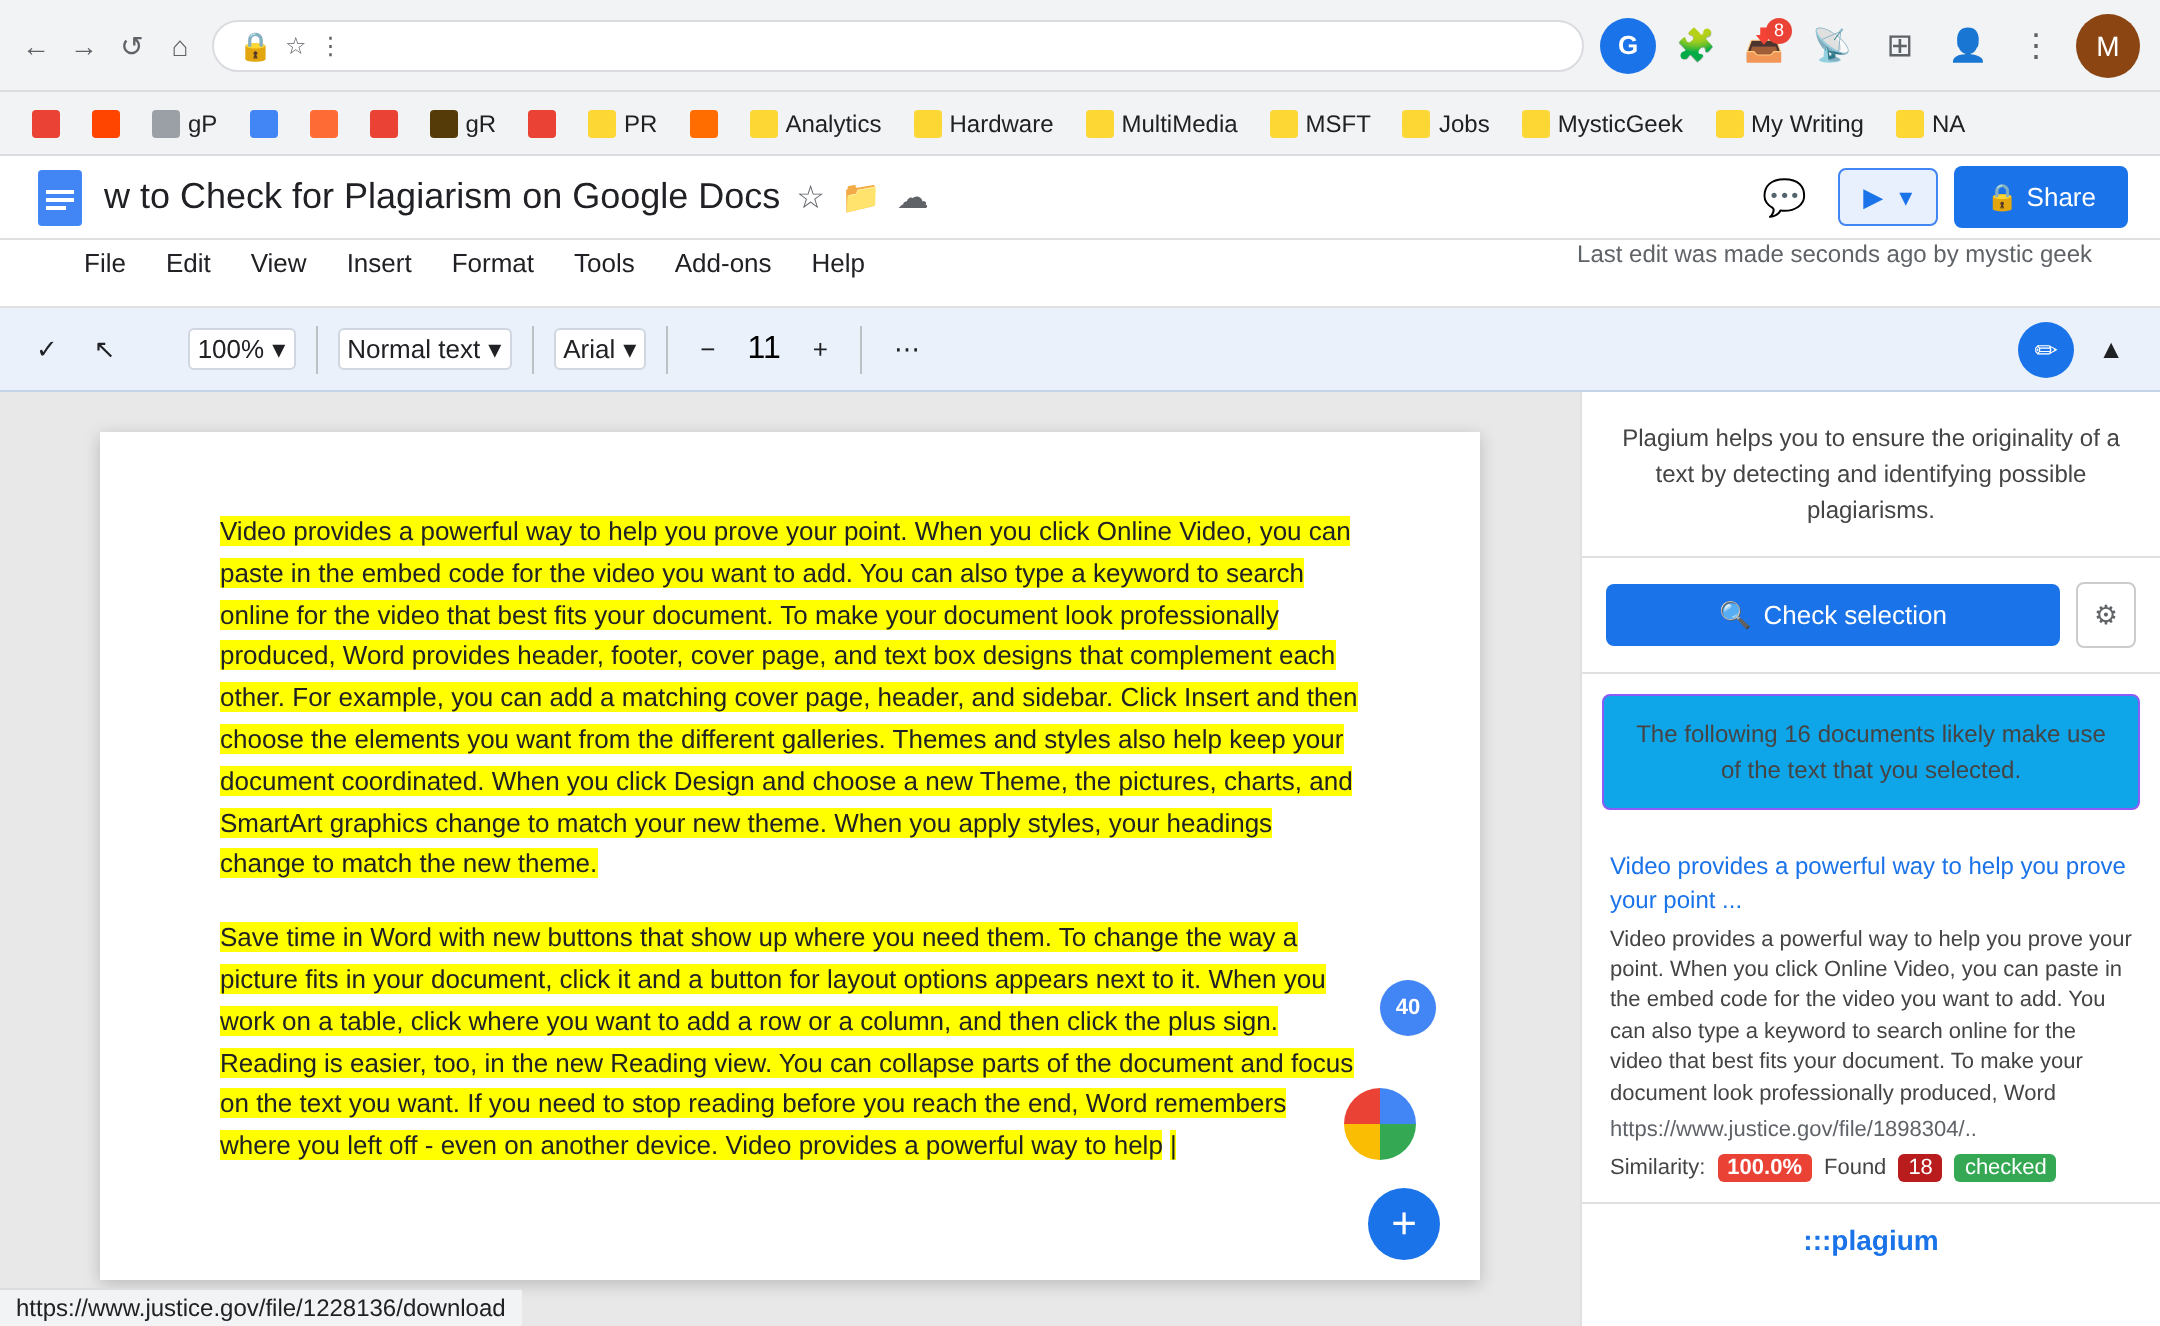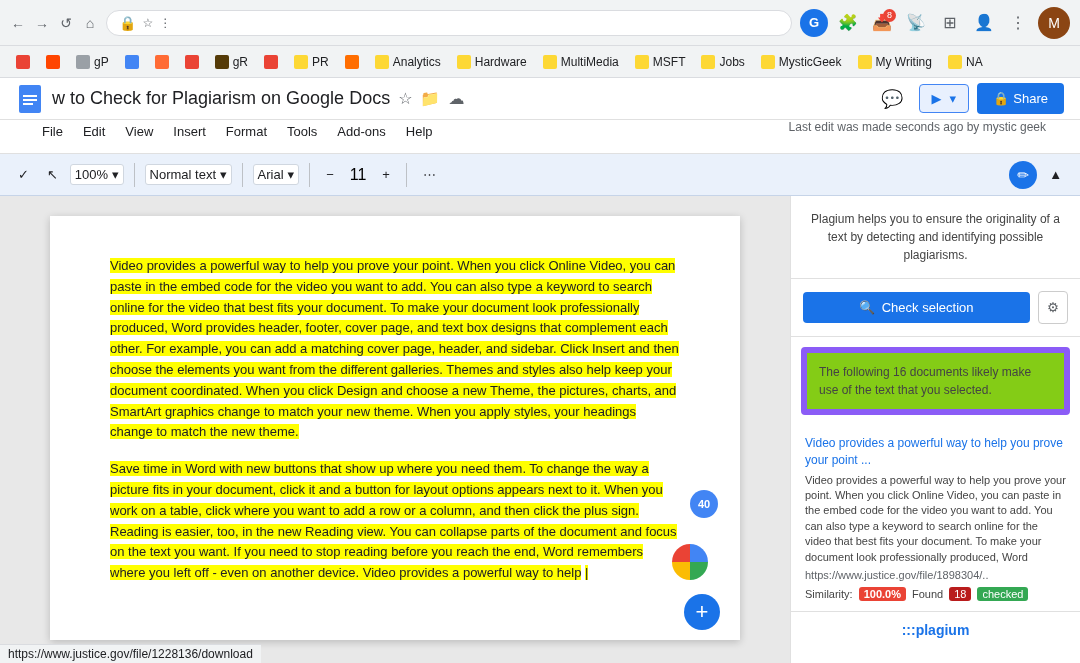--- a/index.html
+++ b/index.html
@@ -120,21 +120,21 @@
       padding: 4px 12px;
       display: flex;
       align-items: center;
       gap: 6px;
       height: 42px;
       border-bottom: 1px solid #c6d4e8;
     }
     .toolbar-btn { padding: 4px 6px; border: none; background: none; cursor: pointer; border-radius: 3px; color: #202124; font-size: 13px; display: flex; align-items: center; gap: 2px; }
     .toolbar-select { padding: 2px 4px; border: none; background: white; border-radius: 3px; cursor: pointer; font-size: 13px; color: #202124; display: flex; align-items: center; gap: 4px; border: 1px solid #d0d7e0; }
     .toolbar-divider { width: 1px; height: 24px; background: #bdc1c6; margin: 0 4px; }
-    .toolbar-zoom { display: flex; align-items: center; gap: 4px; }
+    .toolbar-zoom { display: flex; align-items: center; gap: 4px; margin-left: 24px; }
     .blue-circle { width: 28px; height: 28px; border-radius: 50%; background: #1a73e8; display: flex; align-items: center; justify-content: center; color: white; font-size: 14px; cursor: pointer; }
 
     
     .main-area {
       display: flex;
       height: calc(663px - 46px - 32px - 42px - 34px - 42px);
       overflow: hidden;
     }
 
     
@@ -202,27 +202,28 @@
       cursor: pointer;
       font-size: 13px;
       display: flex;
       align-items: center;
       gap: 6px;
       flex: 1;
       justify-content: center;
     }
     .gear-btn { background: none; border: 1px solid #ccc; border-radius: 4px; padding: 8px; cursor: pointer; color: #5f6368; }
     .notice-box {
-      background: #84cc16;
-      border: 6px solid #8b5cf6;
+      background: #0ea5e9;
+      border: 1px solid #8b5cf6;
       margin: 10px;
       padding: 10px 12px;
       border-radius: 4px;
       font-size: 12px;
       color: #444;
+      text-align: center;
       line-height: 1.5;
     }
     .result-item {
       padding: 10px 14px;
       border-bottom: 1px solid #e0e0e0;
     }
     .result-link {
       color: #1a73e8;
       font-size: 12px;
       font-weight: 500;

